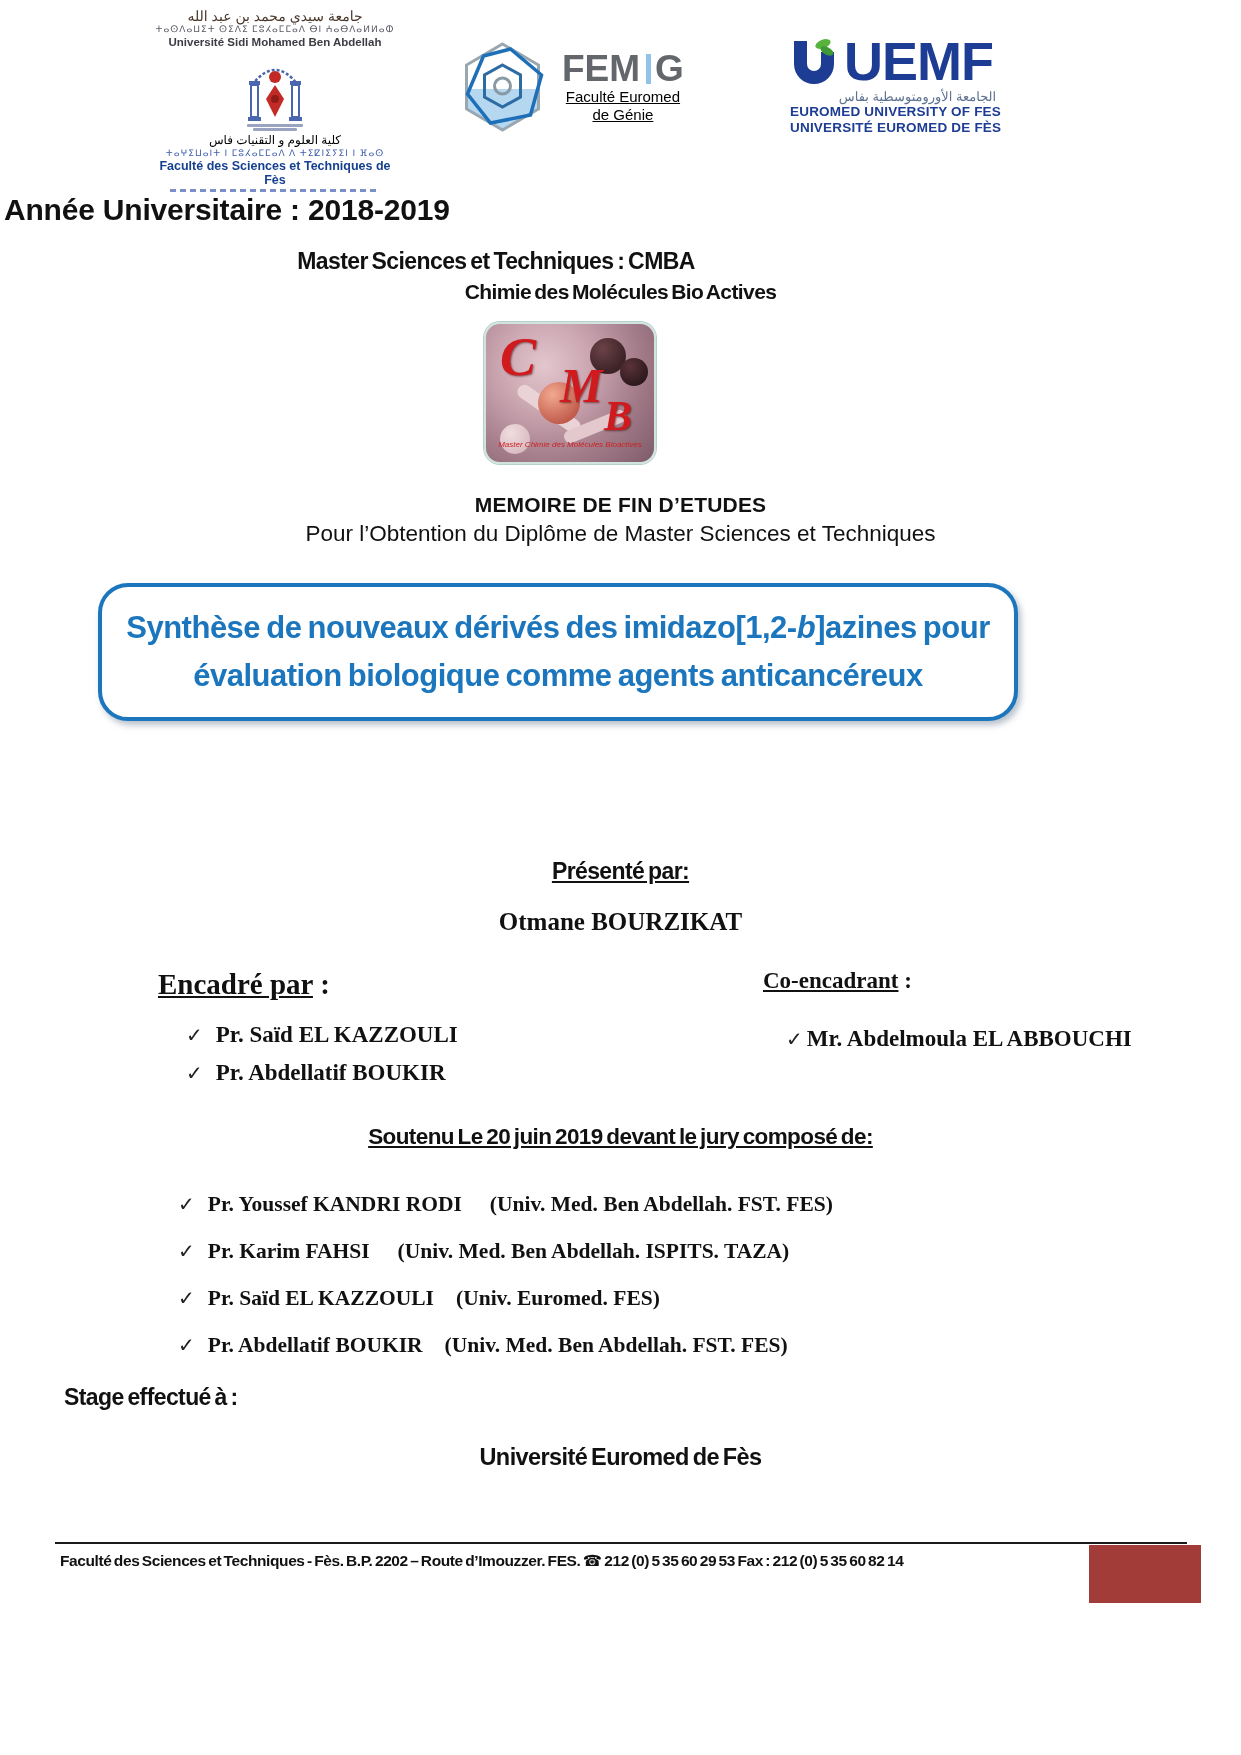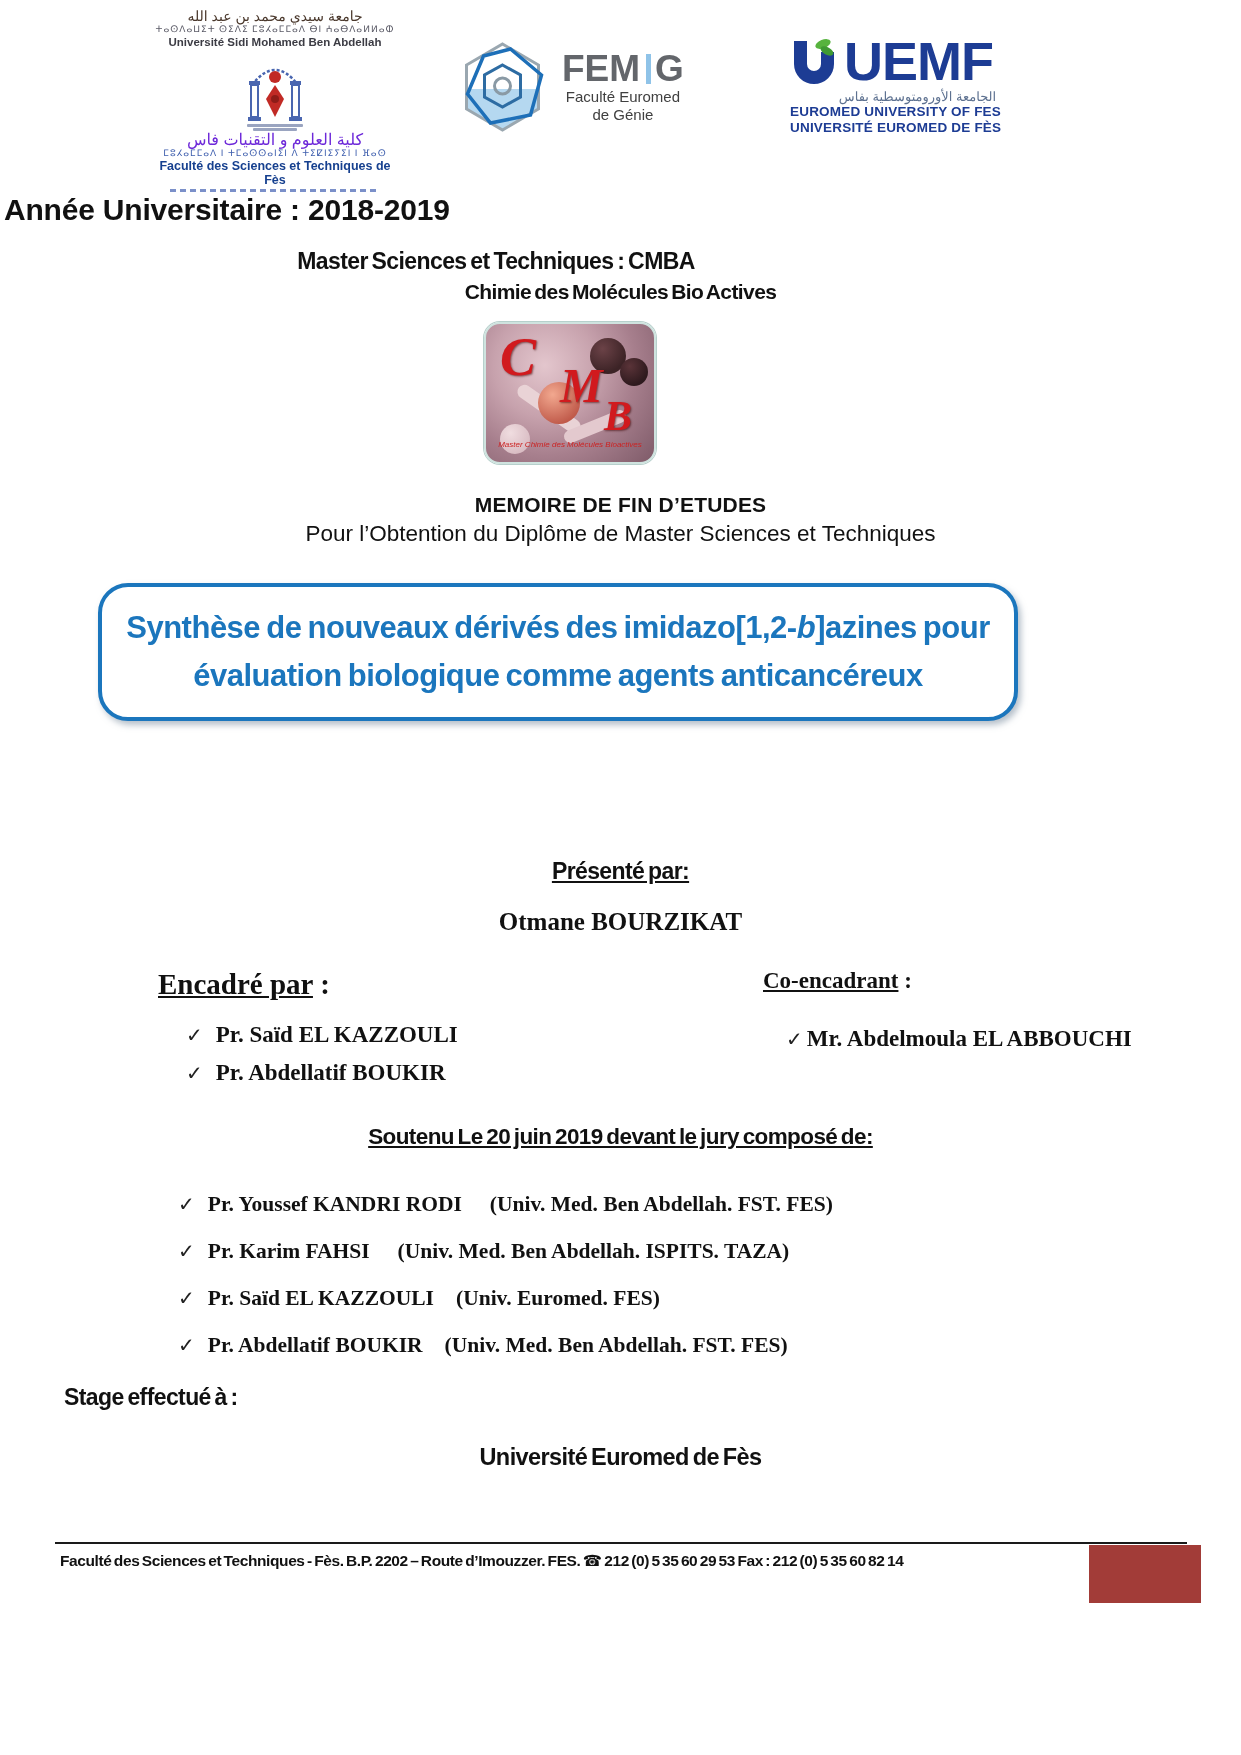--- a/index.html
+++ b/index.html
@@ -12,31 +12,31 @@
   .und{text-decoration:underline;}
   .nowrap{white-space:nowrap;}
 
   
   .fst-logo{left:150px;top:8px;width:250px;text-align:center;}
   .fst-ar{font-size:14px;color:#4a382c;line-height:16px;}
   .fst-tif{font-size:9px;color:#5a5a66;letter-spacing:1px;line-height:11px;}
   .fst-lat{font-size:11.5px;font-weight:bold;color:#3c3c44;line-height:14px;}
   .fst-emblem{margin:2px auto 0;display:block;}
   .fst-cap{height:3px;background:#9aa4c0;margin:1px auto;border-radius:1px;}
-  .fst-ar2{font-size:16px;color:#6d28d9;line-height:16px;}
+  .fst-ar2{font-size:12px;color:#000000;line-height:16px;}
   .fst-tif2{font-size:9px;color:#3f5fae;letter-spacing:1px;line-height:11px;}
   .fst-lat2{font-size:12.5px;font-weight:bold;color:#16408f;line-height:14px;}
   .fst-dash{height:3px;margin:2px auto 0;width:210px;
     background:repeating-linear-gradient(90deg,#7b90c9 0 6px,transparent 6px 10px);}
 
   .femg-logo{left:452px;top:36px;width:270px;height:102px;display:flex;align-items:center;}
   .femg-text{margin-left:10px;text-align:center;}
   .femg-acronym{font-size:37px;font-weight:bold;color:#63666b;letter-spacing:0;line-height:38px;}
   .femg-bar{display:inline-block;width:5px;height:30px;background:#8fc3e8;margin:0 4px -3px 6px;}
-  .femg-sub{font-size:15px;color:#404040;line-height:18px;margin-top:0;}
+  .femg-sub{font-size:15px;color:#000000;line-height:18px;margin-top:0;text-decoration:underline;}
 
   .uemf-logo{left:790px;top:38px;width:255px;}
   .uemf-row{display:flex;align-items:flex-start;}
   .uemf-acronym{font-size:54px;font-weight:bold;color:#1d3c94;line-height:46px;letter-spacing:-1px;margin-left:6px;}
   .uemf-ar{font-size:13px;color:#5d7190;text-align:center;margin-top:3px;line-height:15px;}
   .uemf-l1{font-size:13.5px;font-weight:bold;color:#1d3c94;line-height:16px;letter-spacing:0.2px;}
   .uemf-l2{font-size:13.5px;font-weight:bold;color:#1d3c94;line-height:16px;letter-spacing:0.2px;}
 
   
   .annee{left:4px;top:193px;width:1040px;text-align:left;font-size:30px;}
@@ -103,21 +103,21 @@
       <rect x="49" y="34" width="7" height="32" fill="none" stroke="#4a66b0" stroke-width="2"></rect>
       <rect x="5" y="66" width="13" height="4" fill="#4a66b0"></rect>
       <rect x="46" y="66" width="13" height="4" fill="#4a66b0"></rect>
       <circle cx="32" cy="26" r="6" fill="#c12a25"></circle>
       <polygon points="32,34 41,48 32,66 23,48" fill="#c12a25"></polygon>
       <circle cx="32" cy="48" r="4" fill="#8e1c18"></circle>
     </svg>
     <div class="fst-cap" style="width:56px"></div>
     <div class="fst-cap" style="width:44px"></div>
     <div class="fst-ar2">كلية العلوم و التقنيات فاس</div>
-    <div class="fst-tif2">ⵎⵓⵃⴰⵎⵎⴰⴷ ⵏ ⵜⵎⴰⵙⵙⴰⵏⵉⵏ ⴷ ⵜⵉⵇⵏⵉⵢⵉⵏ ⵏ ⴼⴰⵙ</div>
+    <div class="fst-tif2">ⵜⴰⵖⵉⵡⴰⵏⵜ ⵏ ⵎⵓⵃⴰⵎⵎⴰⴷ ⴷ ⵜⵉⵇⵏⵉⵢⵉⵏ ⵏ ⴼⴰⵙ</div>
     <div class="fst-lat2">Faculté des Sciences et Techniques de Fès</div>
     <div class="fst-dash"></div>
   </div>
 
   <div class="abs femg-logo">
     <svg width="100" height="100" viewBox="0 0 95 100">
       <polygon points="12,52 84,52 84,72 48,93 12,72" fill="#b5d8f0" stroke="none"></polygon>
       <polygon points="48,7 84,28 84,72 48,93 12,72 12,28" fill="none" stroke="#9aa7b0" stroke-width="3"></polygon>
       <polygon points="56,12 87,38 76,78 36,86 13,57 29,19" fill="none" stroke="#1d6fb8" stroke-width="3.5"></polygon>
       <polygon points="48,28 66,38 66,60 48,70 30,60 30,38" fill="none" stroke="#2d6ca3" stroke-width="3"></polygon>

